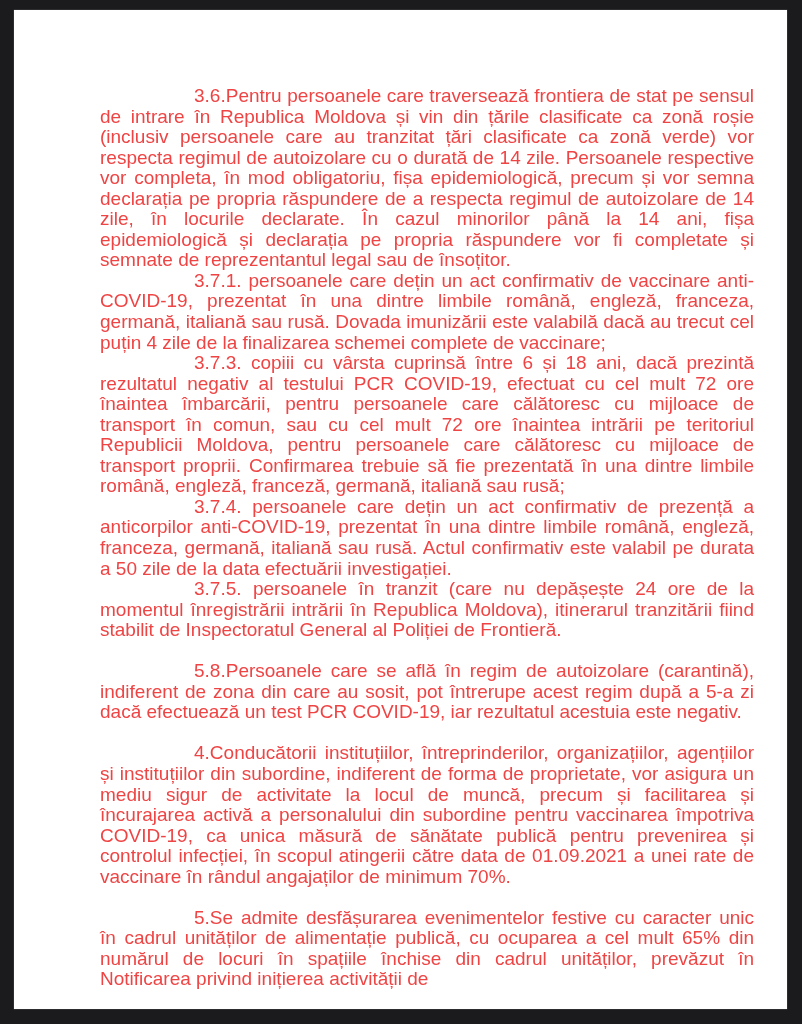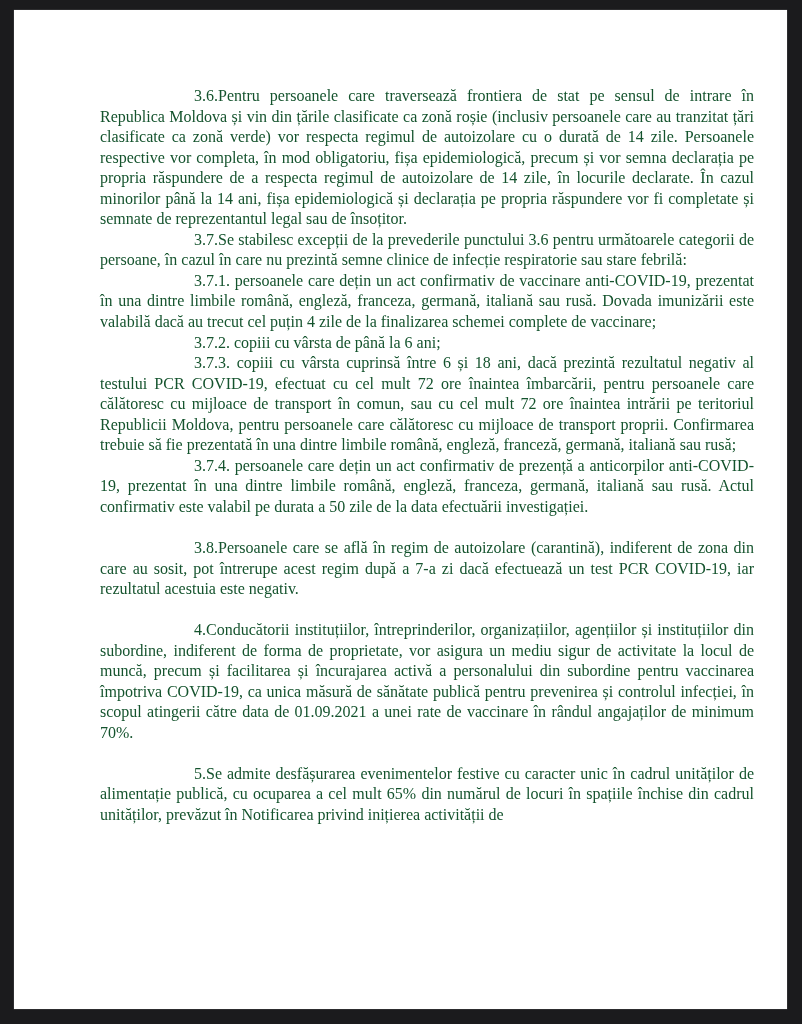--- a/index.html
+++ b/index.html
@@ -13,54 +13,53 @@
     position: absolute;
     left: 14px; top: 10px;
     width: 773px; height: 999px;
     background: #ffffff;
     box-shadow: 0 0 1px #888;
   }
   .content {
     position: absolute;
     left: 86px; top: 76px;
     width: 654px;
-    font-family: Liberation Serif, serif;
-    font-size: 16px;
+    font-family: Liberation Sans, sans-serif;
+    font-size: 19px;
     line-height: 20.55px;
-    color: #14532d;
+    color: #ef4444;
     text-align: justify;
   }
   .p { margin: 0; text-indent: 47px; }
   .gap { height: 20.5px; }
   .num { display: inline-block; }
   .num-wide { display: inline-block; min-width: 48px; }
   .num-huge { display: inline-block; min-width: 48px; }
 </style>
 </head>
 <body>
 
 <div class="page">
   <div class="content">
 
     <p class="p"><span class="num-wide">3.6.</span><span>Pentru persoanele care traversează frontiera de stat pe sensul de intrare în Republica Moldova și vin din țările clasificate ca zonă roșie (inclusiv persoanele care au tranzitat țări clasificate ca zonă verde) vor respecta regimul de autoizolare cu o durată de 14 zile. Persoanele respective vor completa, în mod obligatoriu, fișa epidemiologică, precum și vor semna declarația pe propria răspundere de a respecta regimul de autoizolare de 14 zile, în locurile declarate. În cazul minorilor până la 14 ani, fișa epidemiologică și declarația pe propria răspundere vor fi completate și semnate de reprezentantul legal sau de însoțitor.</span></p>
 
-    <p class="p"><span class="num-wide">3.7.</span><span>Se stabilesc excepții de la prevederile punctului 3.6 pentru următoarele categorii de persoane, în cazul în care nu prezintă semne clinice de infecție respiratorie sau stare febrilă:</span></p>
 
     <p class="p"><span class="num">3.7.1.</span> <span>persoanele care dețin un act confirmativ de vaccinare anti-COVID-19, prezentat în una dintre limbile română, engleză, franceza, germană, italiană sau rusă. Dovada imunizării este valabilă dacă au trecut cel puțin 4 zile de la finalizarea schemei complete de vaccinare;</span></p>
 
-    <p class="p"><span class="num">3.7.2.</span> <span>copiii cu vârsta de până la 6 ani;</span></p>
 
     <p class="p"><span class="num">3.7.3.</span> <span>copiii cu vârsta cuprinsă între 6 și 18 ani, dacă prezintă rezultatul negativ al testului PCR COVID-19, efectuat cu cel mult 72 ore înaintea îmbarcării, pentru persoanele care călătoresc cu mijloace de transport în comun, sau cu cel mult 72 ore înaintea intrării pe teritoriul Republicii Moldova, pentru persoanele care călătoresc cu mijloace de transport proprii. Confirmarea trebuie să fie prezentată în una dintre limbile română, engleză, franceză, germană, italiană sau rusă;</span></p>
 
     <p class="p"><span class="num">3.7.4.</span> <span>persoanele care dețin un act confirmativ de prezență a anticorpilor anti-COVID-19, prezentat în una dintre limbile română, engleză, franceza, germană, italiană sau rusă. Actul confirmativ este valabil pe durata a 50 zile de la data efectuării investigației.</span></p>
 
+    <p class="p"><span class="num">3.7.5.</span> <span>persoanele în tranzit (care nu depășește 24 ore de la momentul înregistrării intrării în Republica Moldova), itinerarul tranzitării fiind stabilit de Inspectoratul General al Poliției de Frontieră.</span></p>
 
     <div class="gap"></div>
 
-    <p class="p"><span class="num-wide">3.8.</span><span>Persoanele care se află în regim de autoizolare (carantină), indiferent de zona din care au sosit, pot întrerupe acest regim după a 7-a zi dacă efectuează un test PCR COVID-19, iar rezultatul acestuia este negativ.</span></p>
+    <p class="p"><span class="num-wide">5.8.</span><span>Persoanele care se află în regim de autoizolare (carantină), indiferent de zona din care au sosit, pot întrerupe acest regim după a 5-a zi dacă efectuează un test PCR COVID-19, iar rezultatul acestuia este negativ.</span></p>
 
     <div class="gap"></div>
 
     <p class="p"><span class="num-huge">4.</span><span>Conducătorii instituțiilor, întreprinderilor, organizațiilor, agențiilor și instituțiilor din subordine, indiferent de forma de proprietate, vor asigura un mediu sigur de activitate la locul de muncă, precum și facilitarea și încurajarea activă a personalului din subordine pentru vaccinarea împotriva COVID-19, ca unica măsură de sănătate publică pentru prevenirea și controlul infecției, în scopul atingerii către data de 01.09.2021 a unei rate de vaccinare în rândul angajaților de minimum 70%.</span></p>
 
     <div class="gap"></div>
 
     <p class="p"><span class="num-huge">5.</span><span>Se admite desfășurarea evenimentelor festive cu caracter unic în cadrul unităților de alimentație publică, cu ocuparea a cel mult 65% din numărul de locuri în spațiile închise din cadrul unităților, prevăzut în Notificarea privind inițierea activității de</span></p>
 
   </div>

